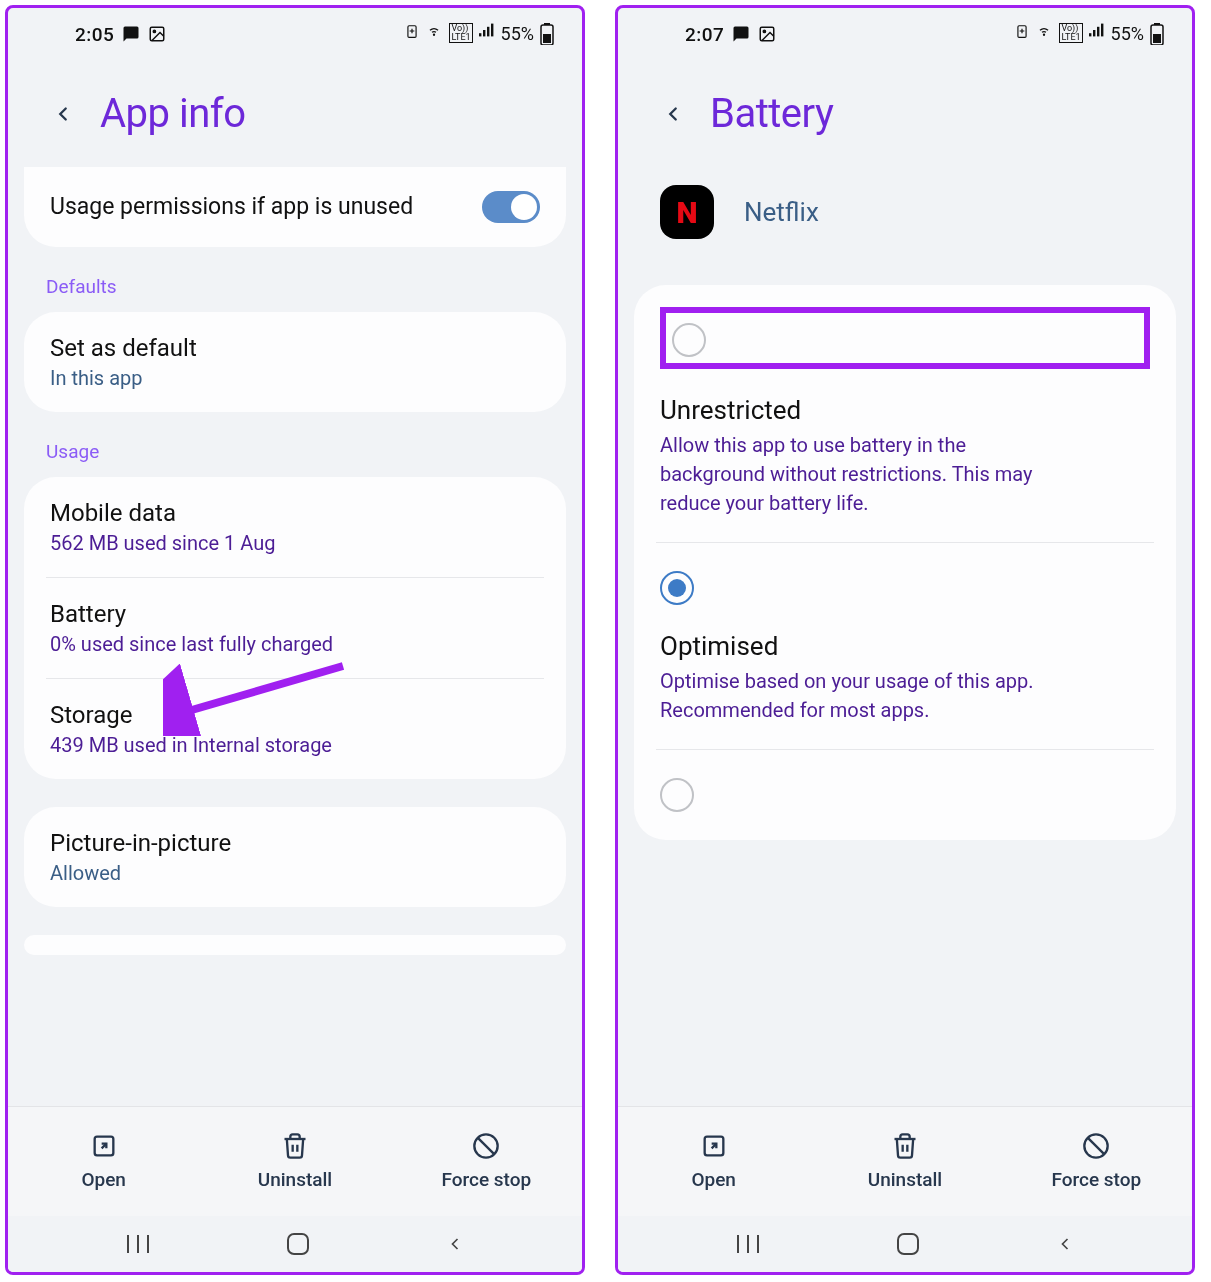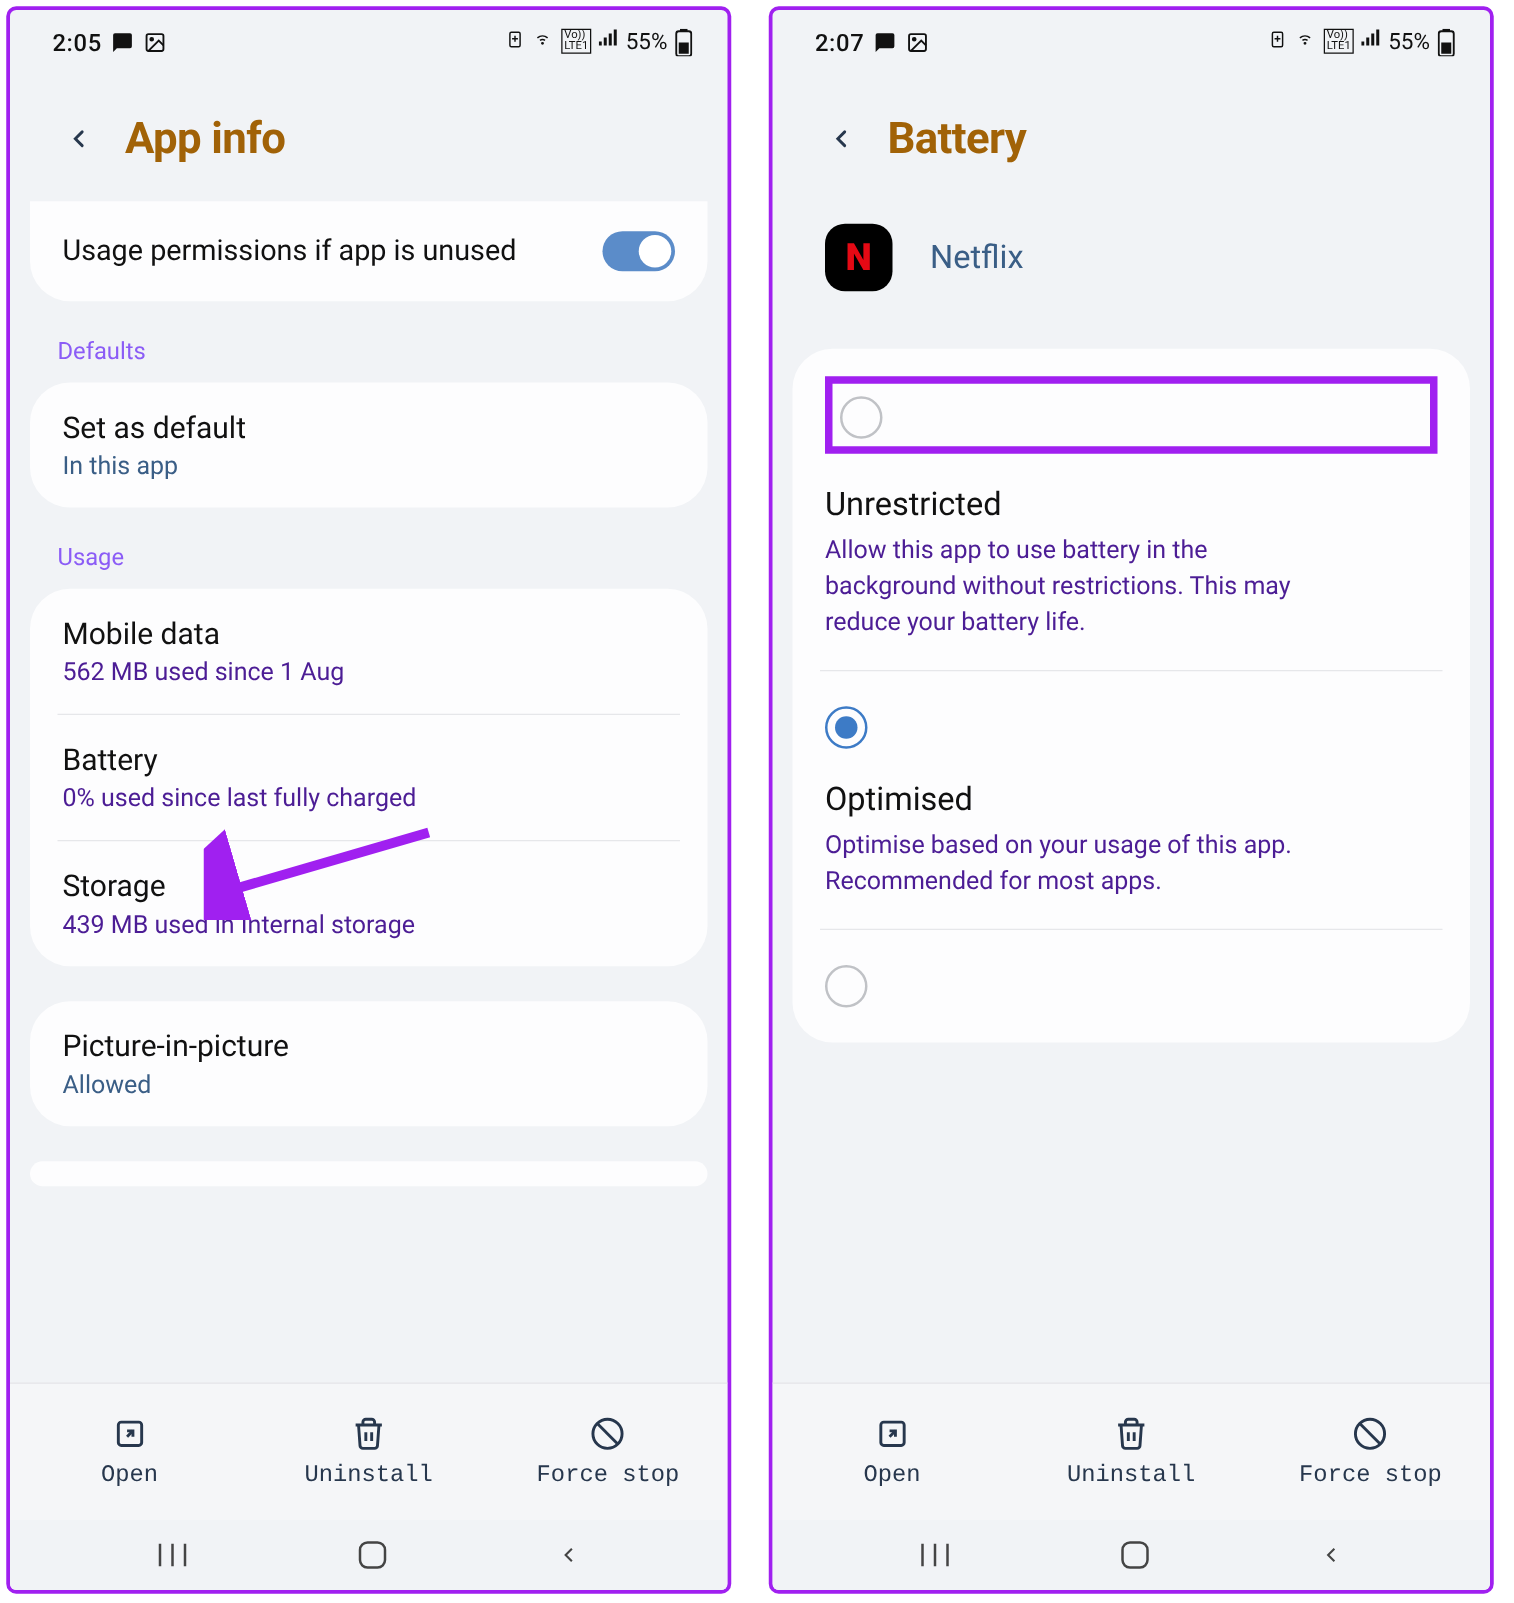--- a/index.html
+++ b/index.html
@@ -25,33 +25,33 @@
   }
   .statusbar {
     height: 40px;
     display: flex;
     justify-content: space-between;
     align-items: center;
     padding: 14px 28px 2px 34px;
     font-size: 19px;
     color: #111;
   }
-  .sb-left { display:flex; align-items:center; gap:8px; font-weight:500; letter-spacing:0.5px;}
+  .sb-left { display:flex; align-items:center; gap:8px; font-weight:500; letter-spacing:0.5px;margin-left:33px;}
   .sb-right { display:flex; align-items:flex-start; gap:6px; font-size:14px;}
   .sb-right svg { display:block; }
   .header {
     display:flex;
     align-items:center;
     gap:26px;
     padding: 42px 28px 36px 44px;
   }
   .header-title {
-    font-size: 35px;
-    font-weight: 700;
-    color: #a16207;
+    font-size: 40px;
+    font-weight: 400;
+    color: #6d28d9;
     letter-spacing: -0.5px;
   }
   .back-chevron { color:#27374d; }
   .card {
     background:#fdfdfe;
     border-radius:32px;
     margin: 0 16px;
   }
   .row {
     padding: 22px 26px;
@@ -79,21 +79,21 @@
   .bottom-actions {
     position:absolute; bottom:56px; left:0; right:0;
     height:110px;
     background:#f5f6f8;
     display:flex;
     border-top:1px solid #e3e4e7;
   }
   .action {
     flex:1; display:flex; flex-direction:column;
     align-items:center; justify-content:center; gap:8px;
-    color:#27374d; font-size:19px; font-weight:500;font-family:Liberation Mono, monospace;
+    color:#27374d; font-size:19px; font-weight:500;
   }
   .navbar {
     position:absolute; bottom:0; left:0; right:0; height:56px;
     display:flex; align-items:center; justify-content:space-around;
     padding: 0 50px;
     background:#f1f3f6;
   }
   .app-chip {
     display:flex; align-items:center; gap:30px;
     padding: 12px 42px 26px 42px;

